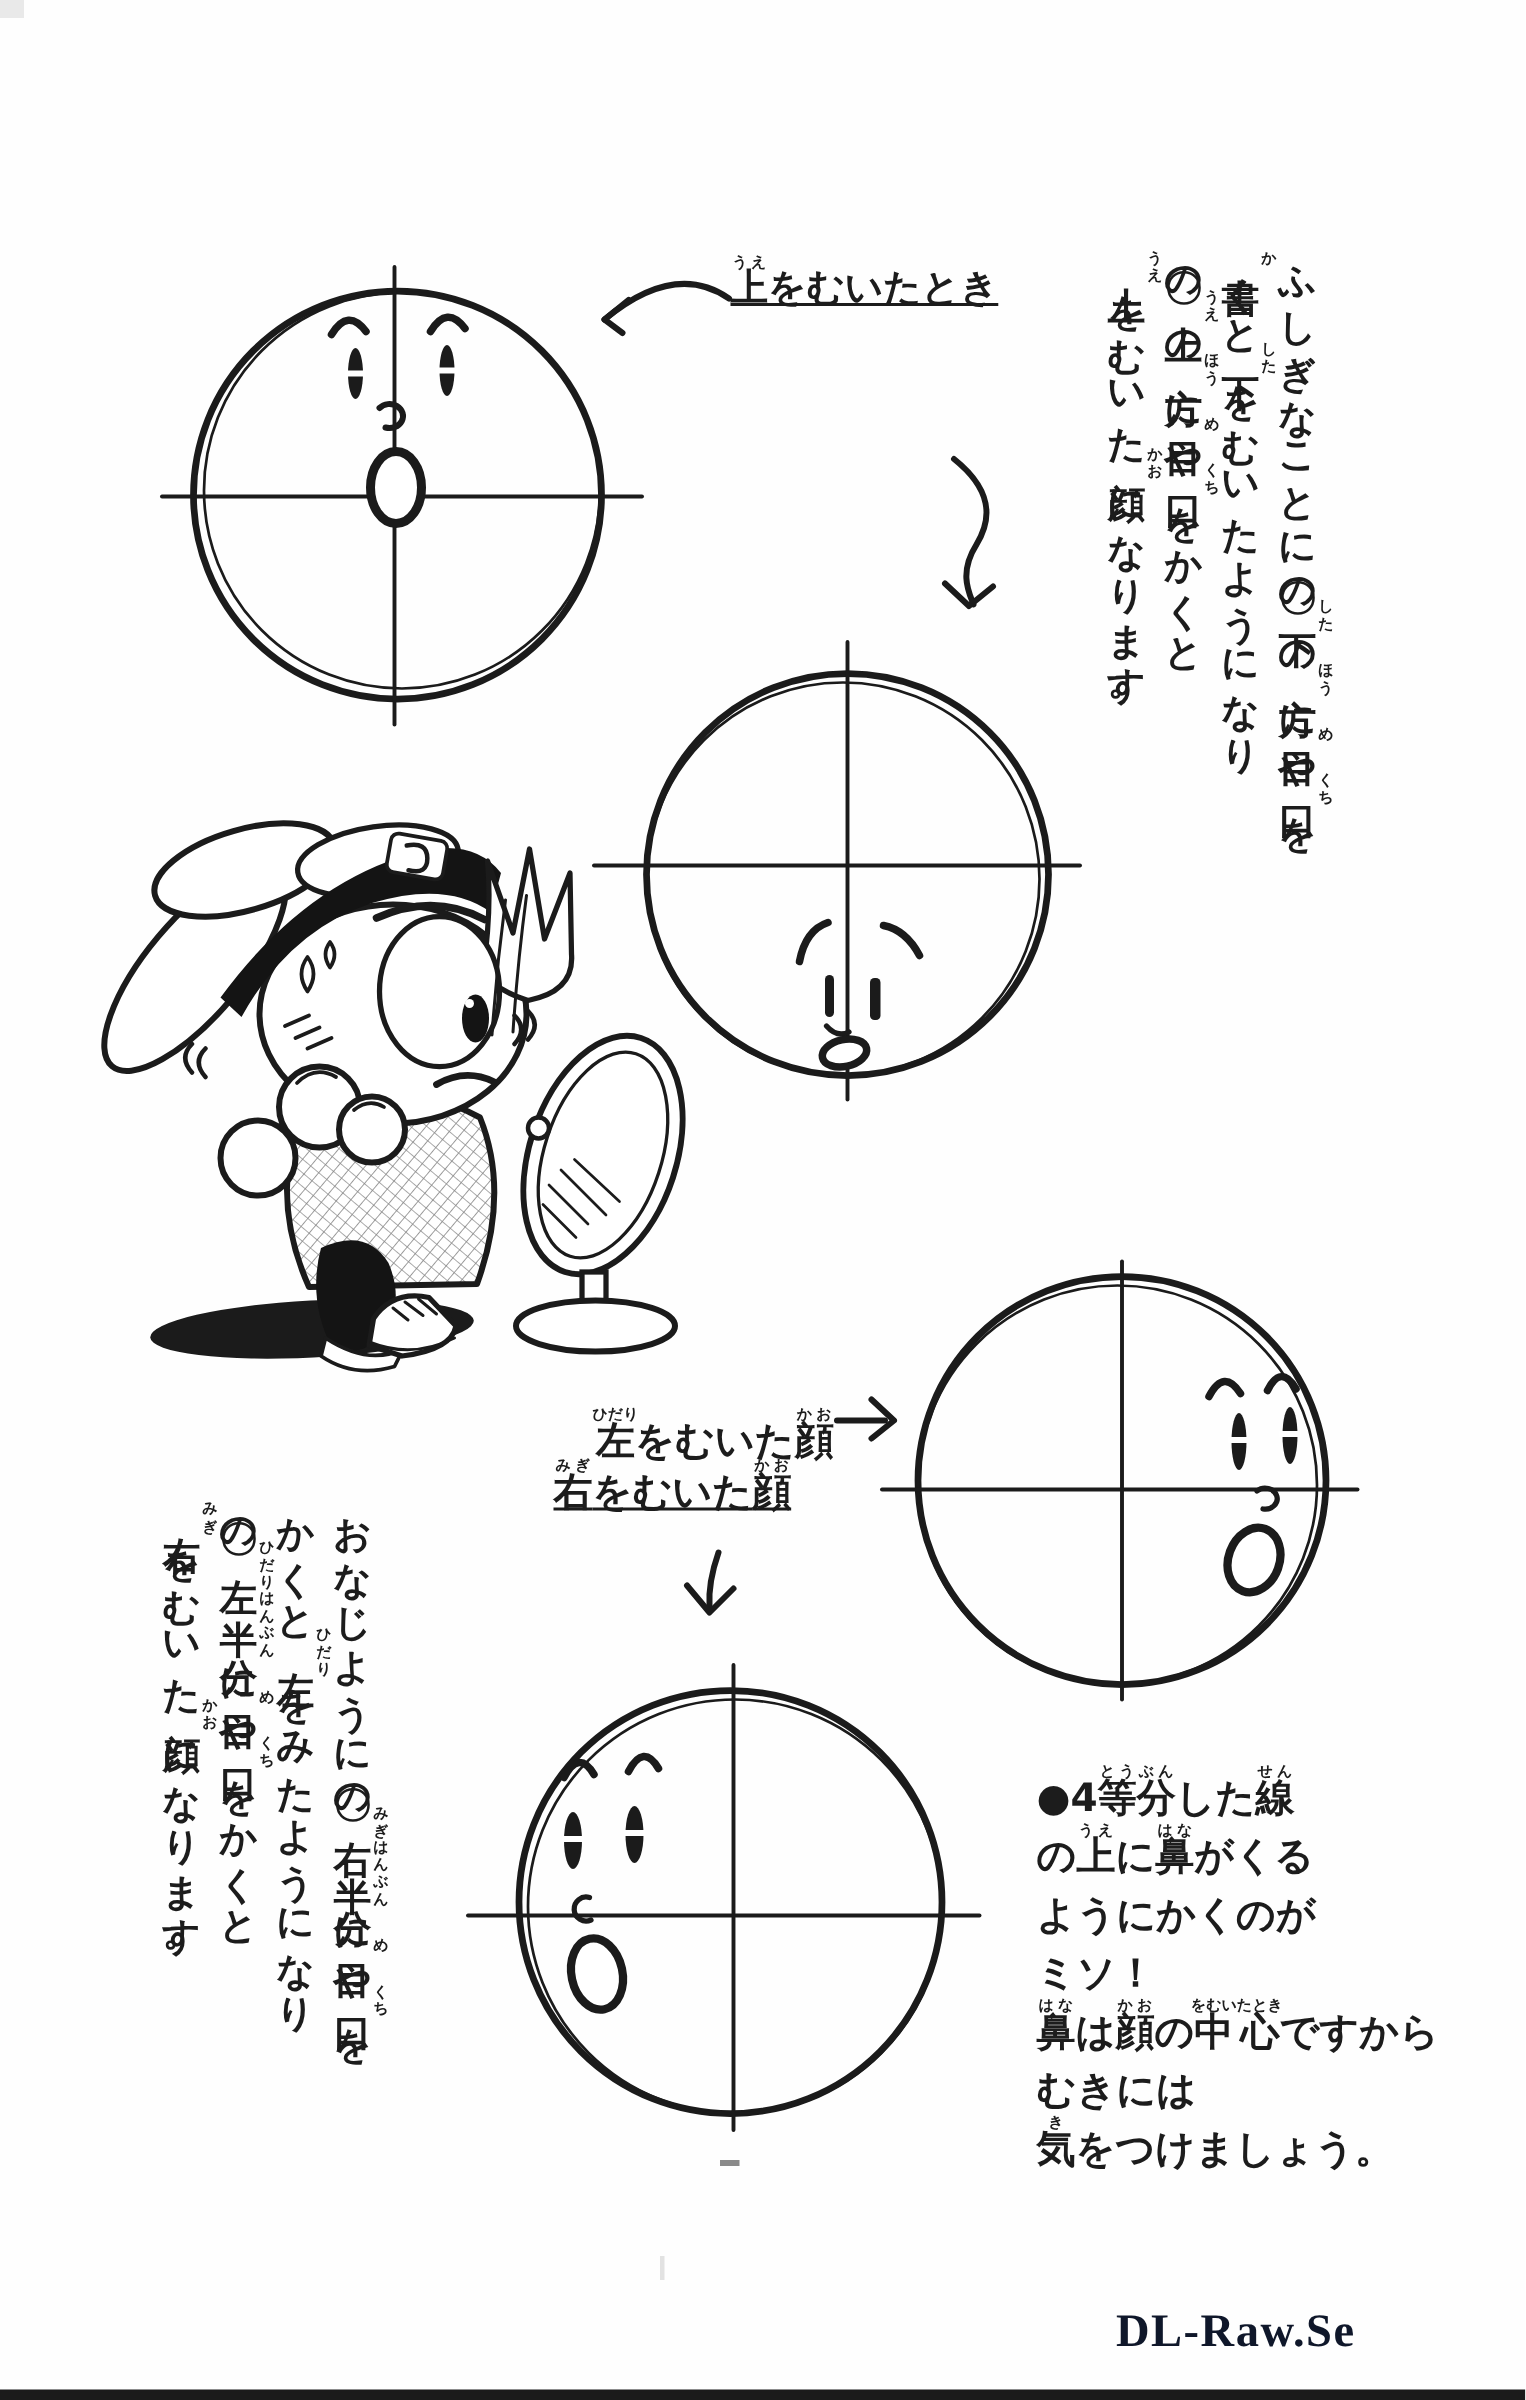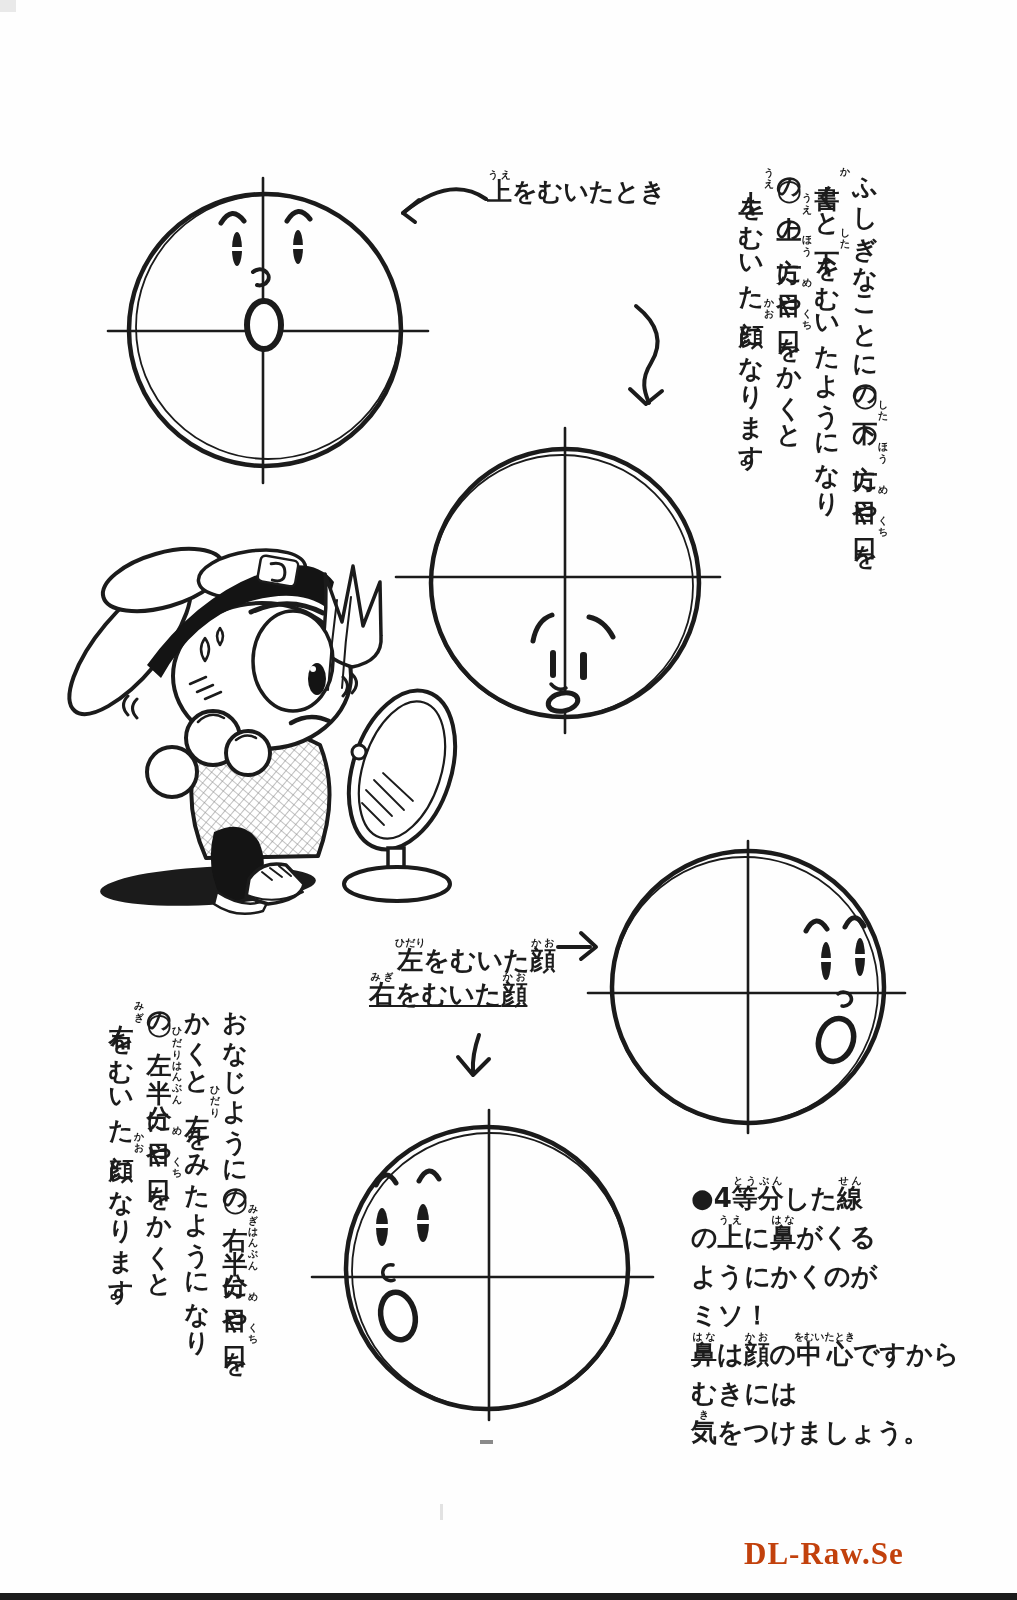--- a/index.html
+++ b/index.html
@@ -6,29 +6,29 @@
   .page{position:relative;width:1017px;height:1600px;background:#fefefe;overflow:hidden;
         font-family:"DejaVu Sans",sans-serif;color:#1c1c1c;}
   .art{position:absolute;left:0;top:0;}
   .jp{font-weight:700;color:#1c1c1c;}
   .vert{position:absolute;writing-mode:vertical-rl;text-orientation:upright;
         line-height:38px;letter-spacing:1px;font-size:25px;}
   #intro{left:728px;top:160px;height:482px;width:160px;}
   #mirror-note{left:98px;top:994px;height:444px;width:160px;}
   #tip{position:absolute;left:691px;top:1176px;font-size:26px;line-height:39px;width:322px;}
   .hlabel{position:absolute;font-size:25px;white-space:nowrap;}
-  #label-up{left:487px;top:170px;}
+  #label-up{left:487px;top:170px;text-decoration:underline;}
   #label-down{left:477px;top:238px;}
   #label-left{left:395px;top:892px;font-size:26px;margin-top:46px;}
   #label-right{left:369px;top:972px;font-size:26px;text-decoration:underline;}
   ruby rt{font-size:10px;font-weight:700;letter-spacing:0;}
   .wm-top{position:absolute;left:108px;top:10px;font-size:31px;font-weight:800;
           color:#ef7e88;letter-spacing:1px;}
   .wm-bottom{position:absolute;left:744px;top:1536px;font-size:31px;font-weight:700;
-          color:#c2410c;font-family:"Liberation Serif",serif;letter-spacing:1px;}
+          color:#0f172a;font-family:"Liberation Serif",serif;letter-spacing:1px;}
   .bottom-bar{position:absolute;left:0;top:1593px;width:1017px;height:7px;background:#1b1b1b;}
   .corner-patch{position:absolute;left:0;top:0;width:16px;height:12px;background:#e9e9e9;}
 </style>
 </head>
 <body>
 
 <div class="page">
 
   <div class="corner-patch"></div>
 

